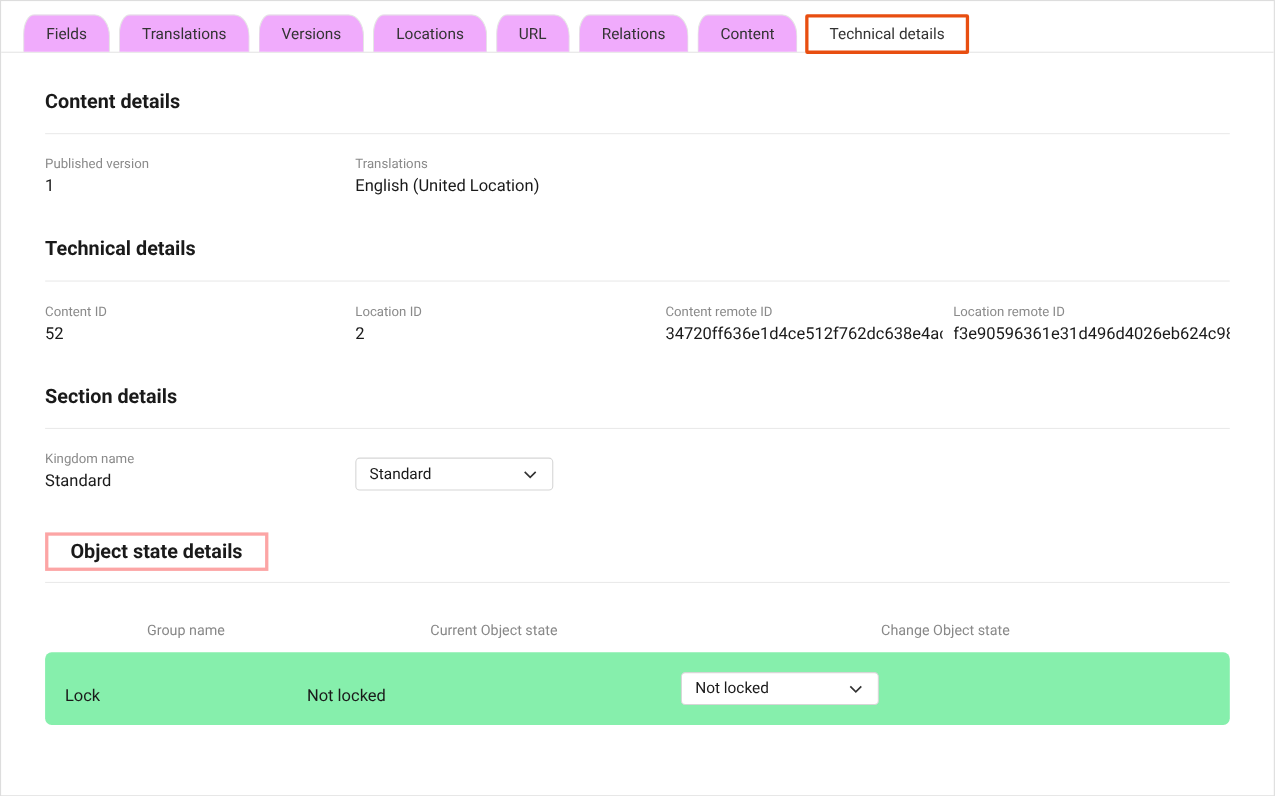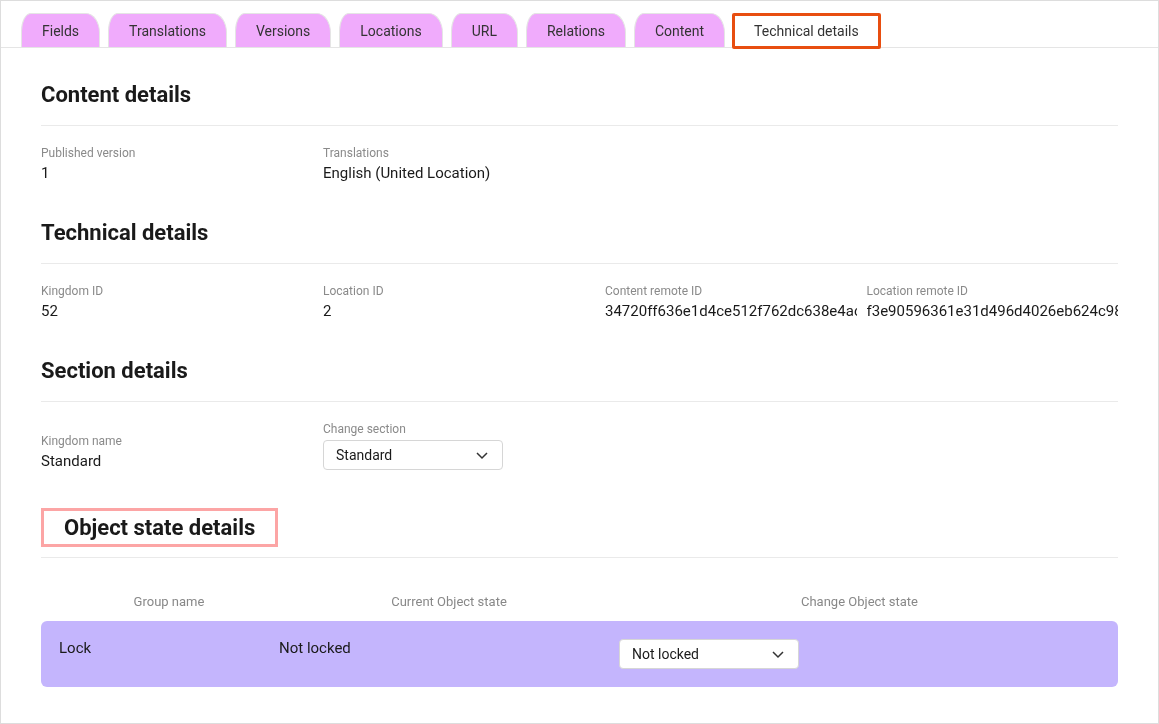--- a/index.html
+++ b/index.html
@@ -46,21 +46,21 @@
   }
   .tab.highlighted {
     outline: 3px solid #e84e10;
     outline-offset: -2px;
     border-radius: 1px;
   }
   .content {
     padding: 30px 40px 20px 40px;
   }
   .section-title {
-    font-size: 22px;
+    font-size: 18px;
     font-weight: 700;
     color: #1a1a1a;
     margin-top: 30px;
     margin-bottom: 18px;
   }
   .section-title:first-child { margin-top: 4px; }
   .divider {
     border: none;
     border-top: 1px solid #eaeaea;
     margin-bottom: 20px;
@@ -127,22 +127,22 @@
     padding: 16px 18px 12px 18px;
     font-size: 13px;
     color: #888;
     text-align: center;
   }
   .ost-col1 { flex: 0 0 220px; }
   .ost-col2 { flex: 0 0 340px; }
   .ost-col3 { flex: 1; }
   .ost-row {
     display: flex;
-    align-items: flex-start;
-    background: #c4b5fd;
+    align-items: flex-end;
+    background: #86efac;
     border-radius: 6px;
     padding: 18px;
     font-size: 15px;
     color: #1a1a1a;
   }
 </style>
 </head>
 <body>
 
 <div class="page">
@@ -185,21 +185,21 @@
       <div class="field">
         <div class="field-label">Translations</div>
         <div class="field-value">English (United Location)</div>
       </div>
     </div>
 
     <h2 class="section-title">Technical details</h2>
     <hr class="divider">
     <div class="row">
       <div class="field qnarrow">
-        <div class="field-label">Kingdom ID</div>
+        <div class="field-label">Content ID</div>
         <div class="field-value">52</div>
       </div>
       <div class="field qnarrow">
         <div class="field-label">Location ID</div>
         <div class="field-value">2</div>
       </div>
       <div class="field">
         <div class="field-label">Content remote ID</div>
         <div class="field-value">34720ff636e1d4ce512f762dc638e4ac</div>
       </div>
@@ -210,21 +210,20 @@
     </div>
 
     <h2 class="section-title">Section details</h2>
     <hr class="divider">
     <div class="row">
       <div class="field narrow">
         <div class="field-label">Kingdom name</div>
         <div class="field-value">Standard</div>
       </div>
       <div class="field">
-        <div class="field-label">Change section</div>
         <div class="select">
           <span>Standard</span>
           <svg class="chevron" viewBox="0 0 16 16" fill="none" stroke="#333" stroke-width="1.5">
               <polyline points="3,6 8,11 13,6"></polyline>
             </svg>
         </div>
       </div>
     </div>
 
     <div class="highlight-box">

